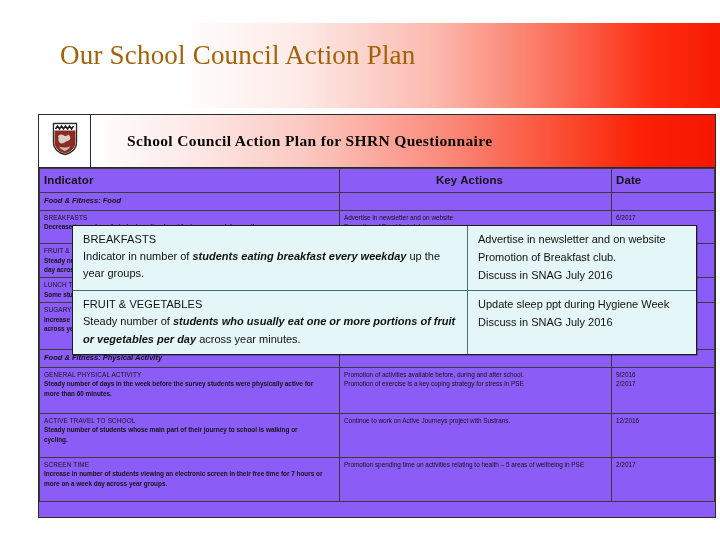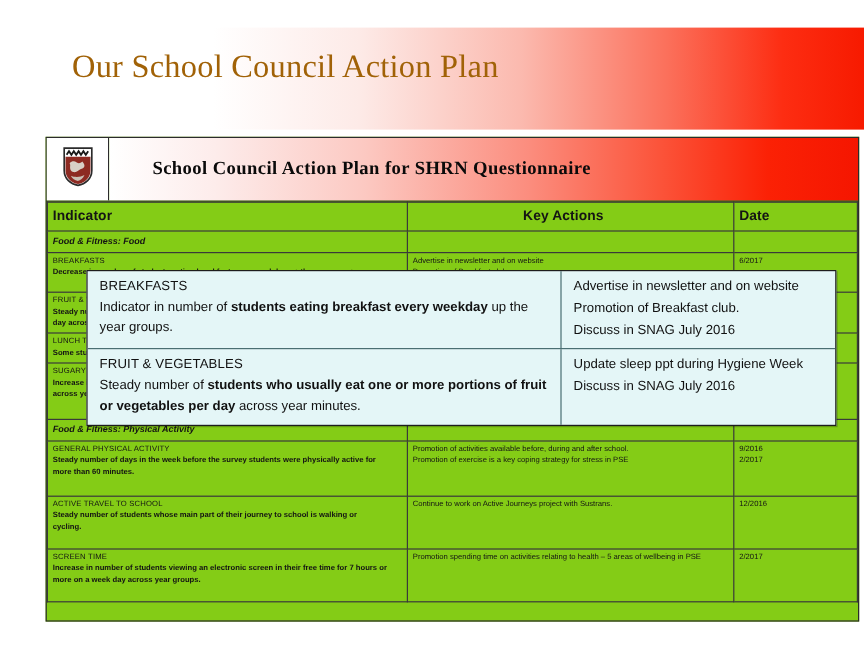--- a/index.html
+++ b/index.html
@@ -42,21 +42,21 @@
   }
 
   
   #document {
     position: absolute;
     left: 38px;
     top: 114px;
     width: 678px;
     height: 404px;
     border: 1.5px solid #2b2b2b;
-    background: #84cc16;
+    background: #8b5cf6;
     box-sizing: border-box;
   }
 
   
   #doc-header {
     position: relative;
     height: 53px;
     border-bottom: 1.5px solid #2b2b2b;
     box-sizing: border-box;
     display: flex;
@@ -183,21 +183,21 @@
     color: #111;
     line-height: 1.55;
     letter-spacing: 0.1px;
   }
   .ov-desc {
     display: block;
     font-size: 11px;
     color: #111;
     line-height: 1.55;
   }
-  .ov-desc b { font-weight: bold; }
+  .ov-desc b { font-weight: bold; font-style: italic; }
   .ov-line {
     display: block;
     font-size: 11px;
     color: #111;
     line-height: 1.62;
   }
 </style>
 </head>
 <body>
 

